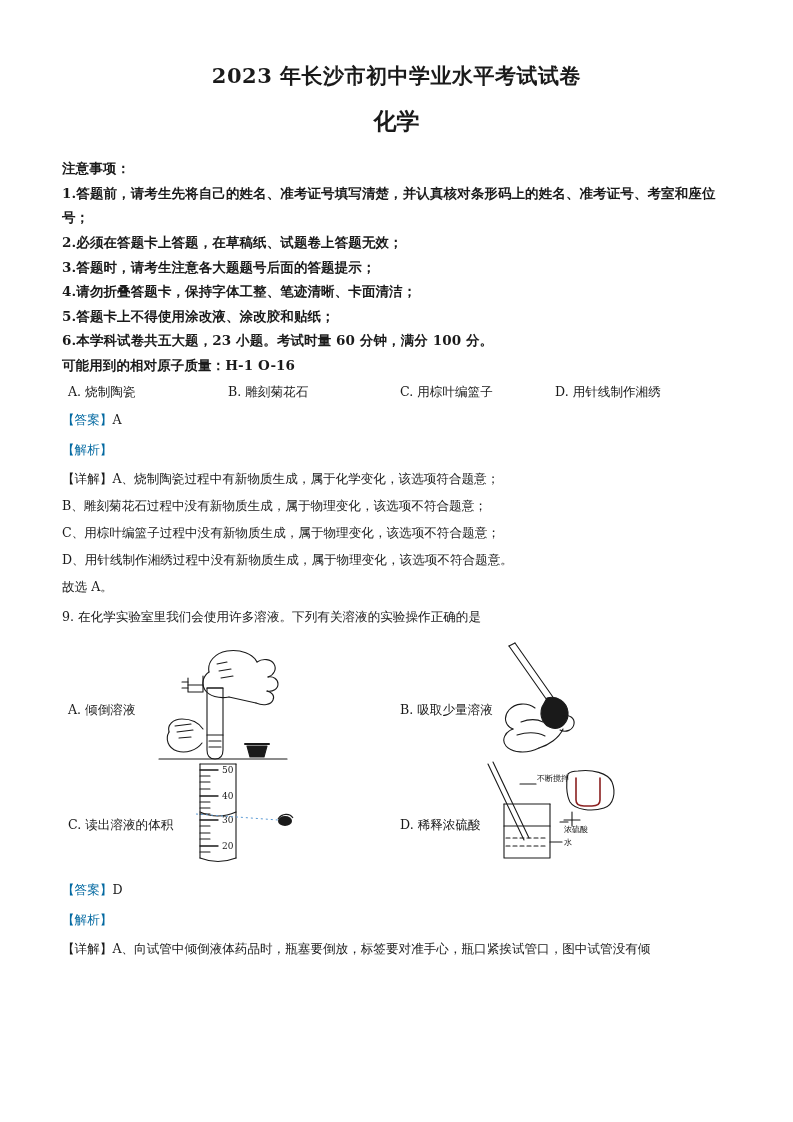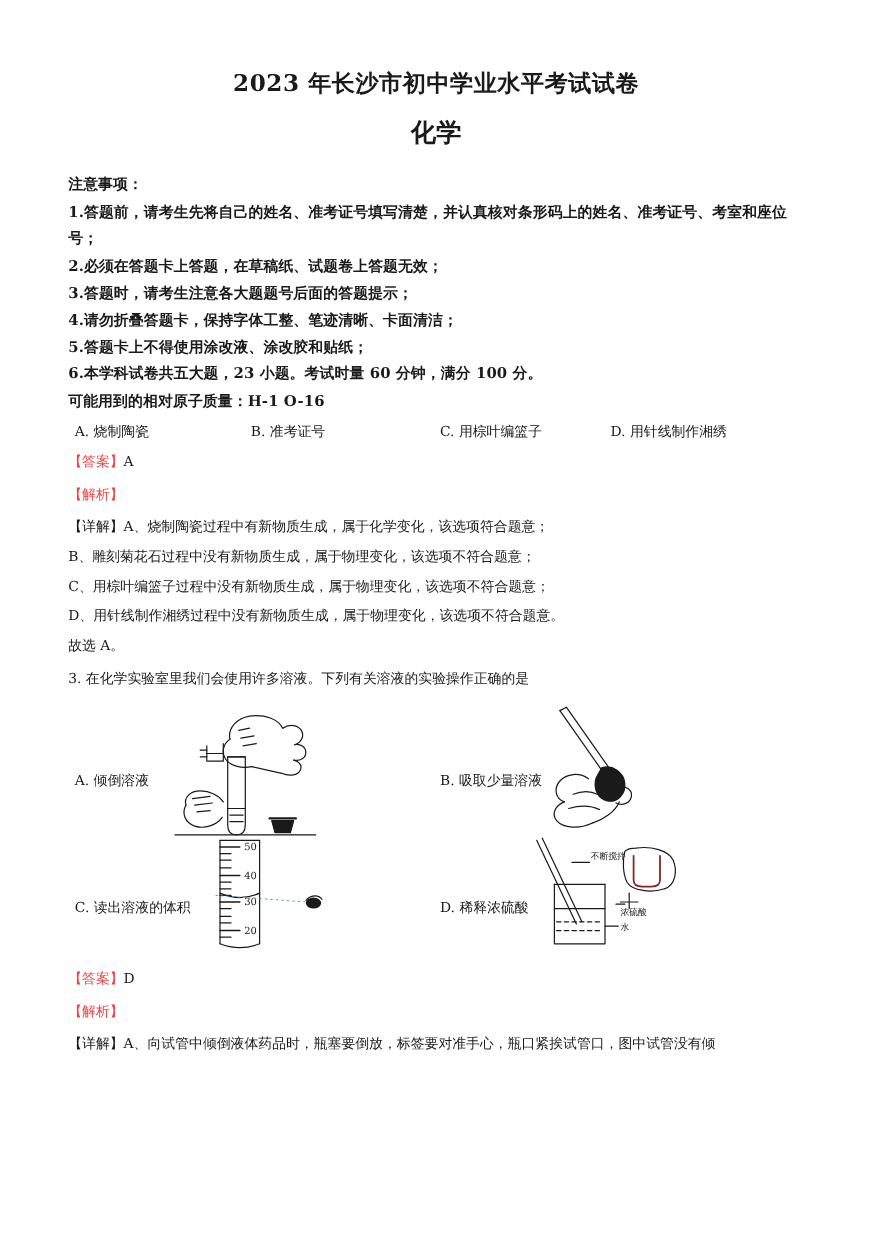--- a/index.html
+++ b/index.html
@@ -75,21 +75,21 @@
   .opt-b { left: 166px; }
   .opt-c { left: 338px; }
   .opt-d { left: 493px; }
 
   
   .tagline {
     font-size: 12.6px;
     line-height: 30px;
     margin: 0;
   }
-  .tag { color: #ef4444; }
+  .tag { color: #0369a1; }
   .tag-val { color: #1a1a1a; }
 
   
   .fig-block {
     position: relative;
     height: 243px;
     margin-top: 2px;
   }
   .fig-label {
     position: absolute;
@@ -124,40 +124,40 @@
     <p>3.答题时，请考生注意各大题题号后面的答题提示；</p>
     <p>4.请勿折叠答题卡，保持字体工整、笔迹清晰、卡面清洁；</p>
     <p>5.答题卡上不得使用涂改液、涂改胶和贴纸；</p>
     <p>6.本学科试卷共五大题，23 小题。考试时量 60 分钟，满分 100 分。</p>
     <p>可能用到的相对原子质量：H-1   O-16</p>
   </div>
 
 
   <div class="opt-row">
     <span class="opt opt-a">A. 烧制陶瓷</span>
-    <span class="opt opt-b">B. 准考证号</span>
+    <span class="opt opt-b">B. 雕刻菊花石</span>
     <span class="opt opt-c">C. 用棕叶编篮子</span>
     <span class="opt opt-d">D. 用针线制作湘绣</span>
   </div>
 
   <p class="tagline">
     <span class="tag">【答案】</span><span class="tag-val">A</span>
   </p>
 
   <p class="tagline">
     <span class="tag">【解析】</span>
   </p>
 
   <p class="body-line">【详解】A、烧制陶瓷过程中有新物质生成，属于化学变化，该选项符合题意；</p>
   <p class="body-line">B、雕刻菊花石过程中没有新物质生成，属于物理变化，该选项不符合题意；</p>
   <p class="body-line">C、用棕叶编篮子过程中没有新物质生成，属于物理变化，该选项不符合题意；</p>
   <p class="body-line">D、用针线制作湘绣过程中没有新物质生成，属于物理变化，该选项不符合题意。</p>
   <p class="body-line">故选 A。</p>
 
-  <p class="body-line q-stem">3. 在化学实验室里我们会使用许多溶液。下列有关溶液的实验操作正确的是</p>
+  <p class="body-line q-stem">9. 在化学实验室里我们会使用许多溶液。下列有关溶液的实验操作正确的是</p>
 
   <div class="fig-block">
 
     <span class="fig-label lbl-a">A. 倾倒溶液</span>
     <span class="fig-label lbl-b">B. 吸取少量溶液</span>
     <span class="fig-label lbl-c">C. 读出溶液的体积</span>
     <span class="fig-label lbl-d">D. 稀释浓硫酸</span>
 
     <div class="fig fig-pour">
       <svg width="140" height="125" viewBox="0 0 140 125">

